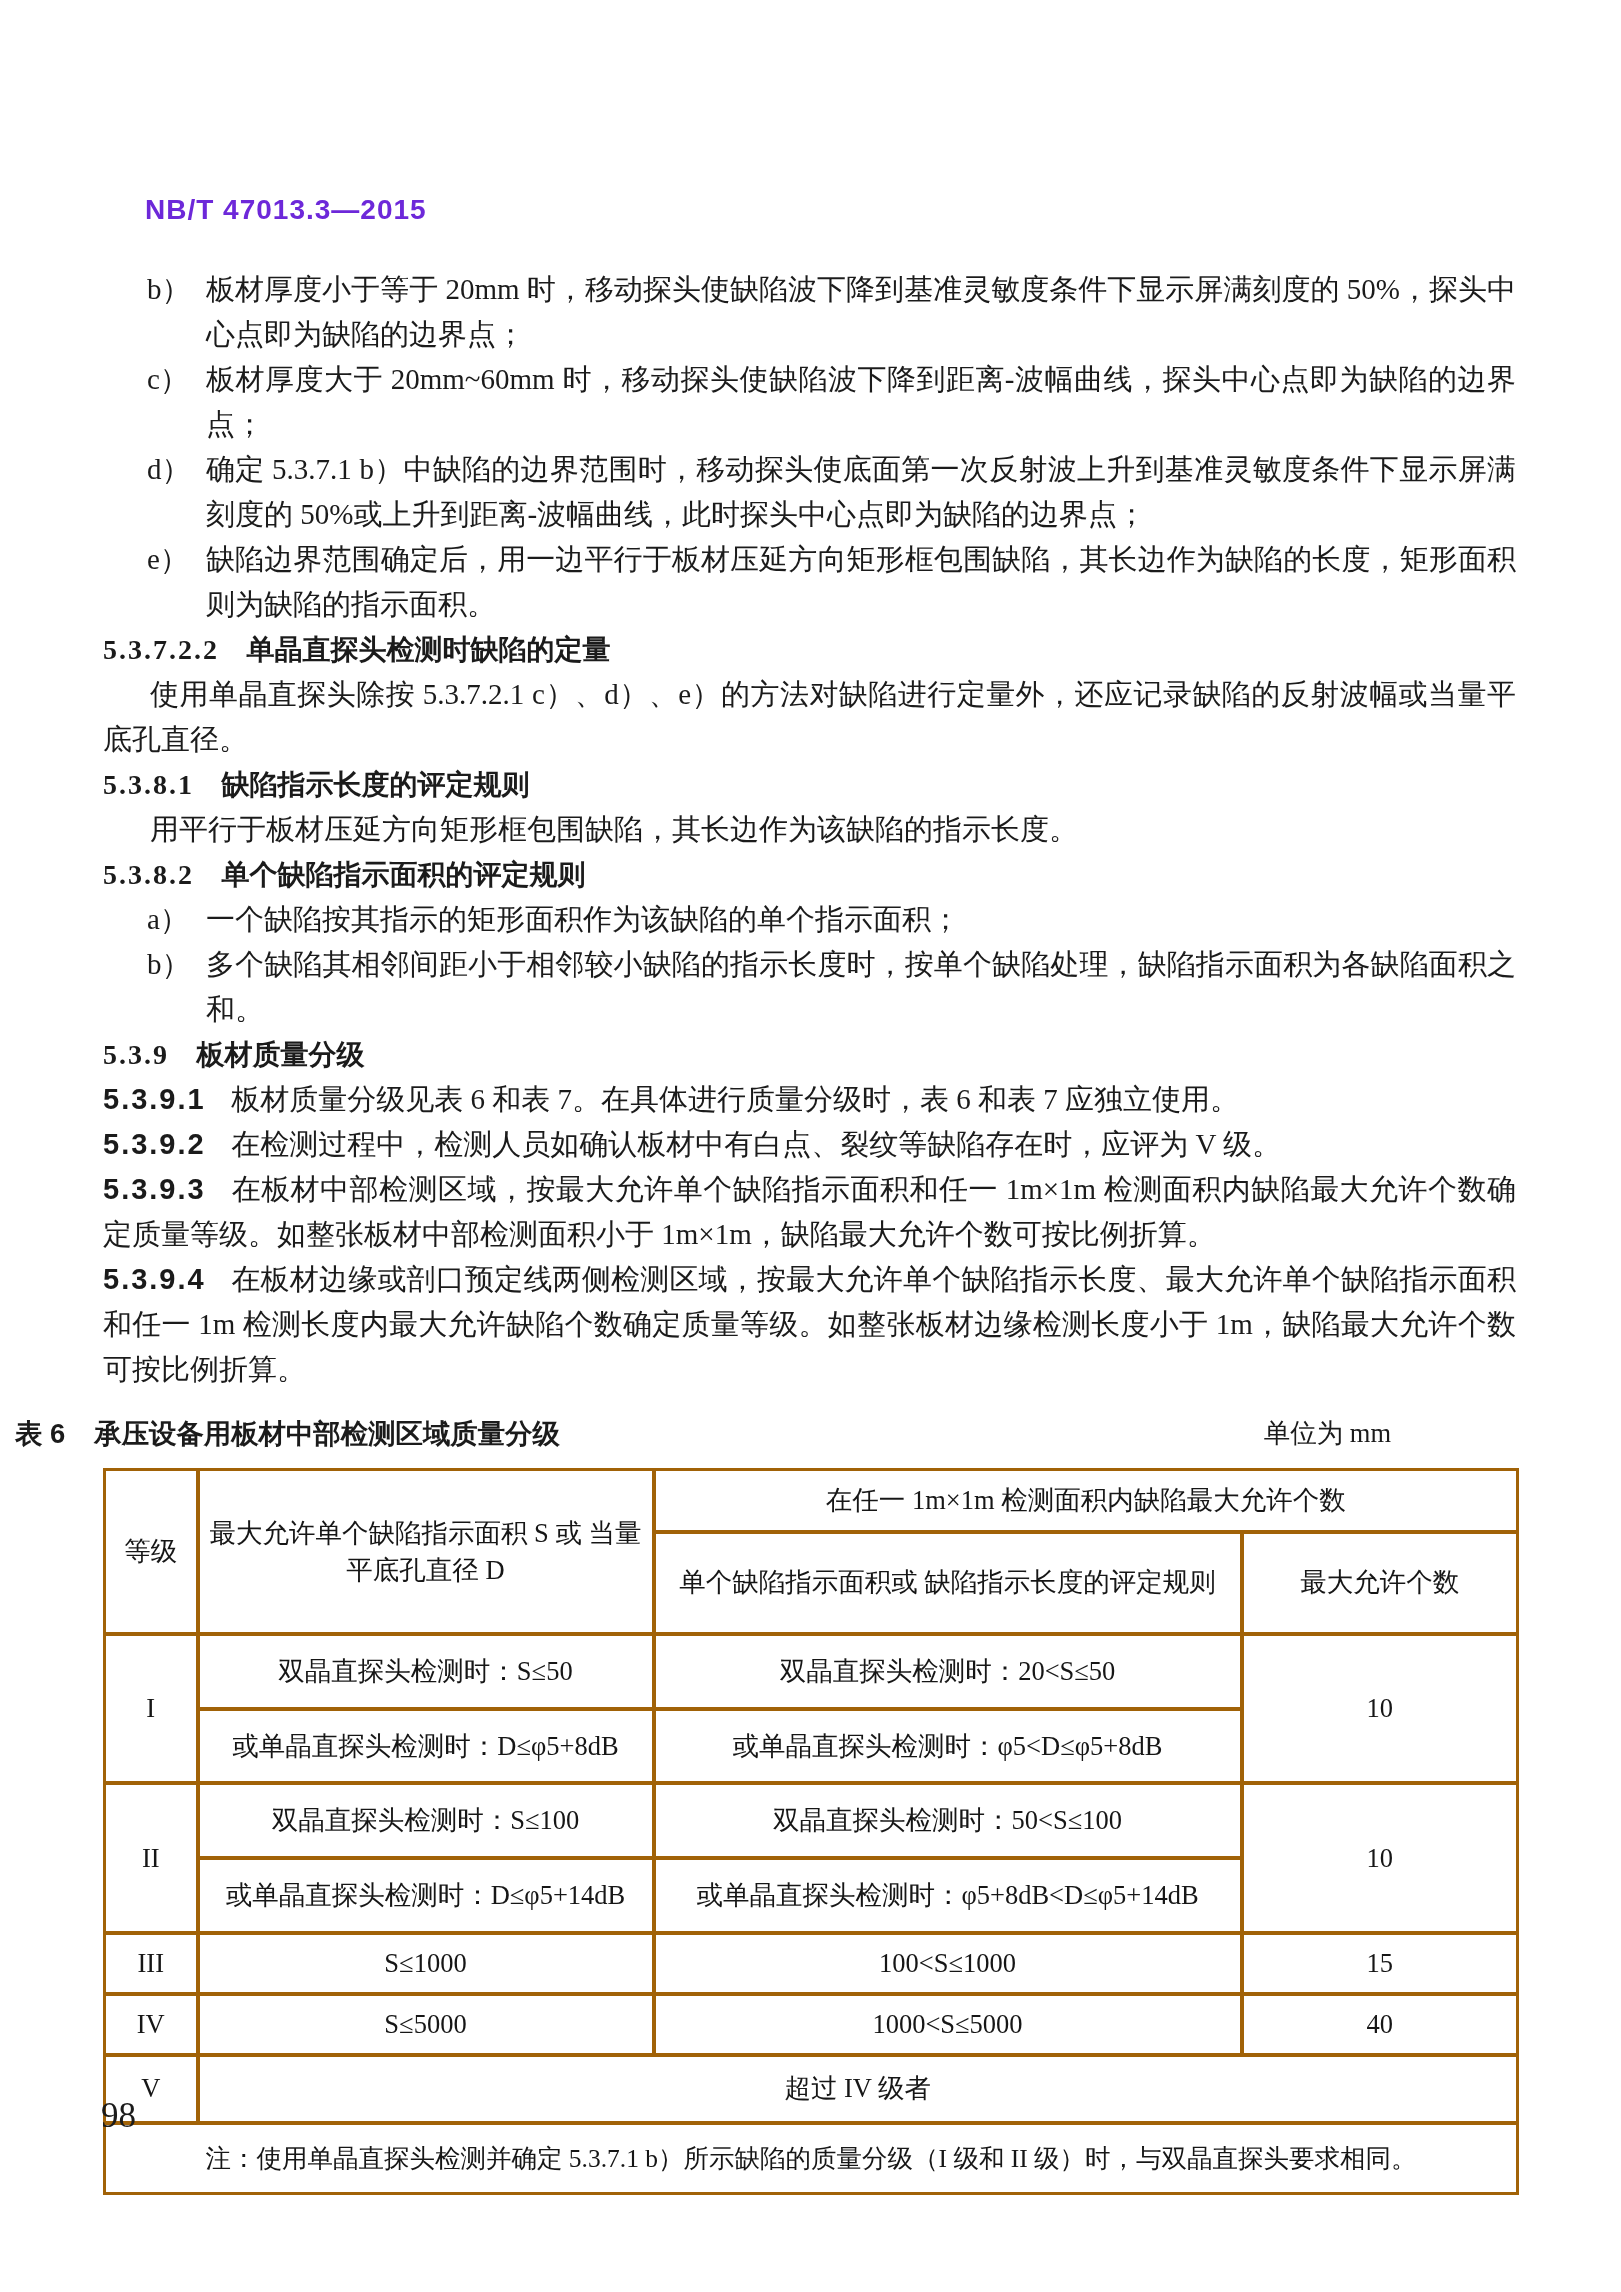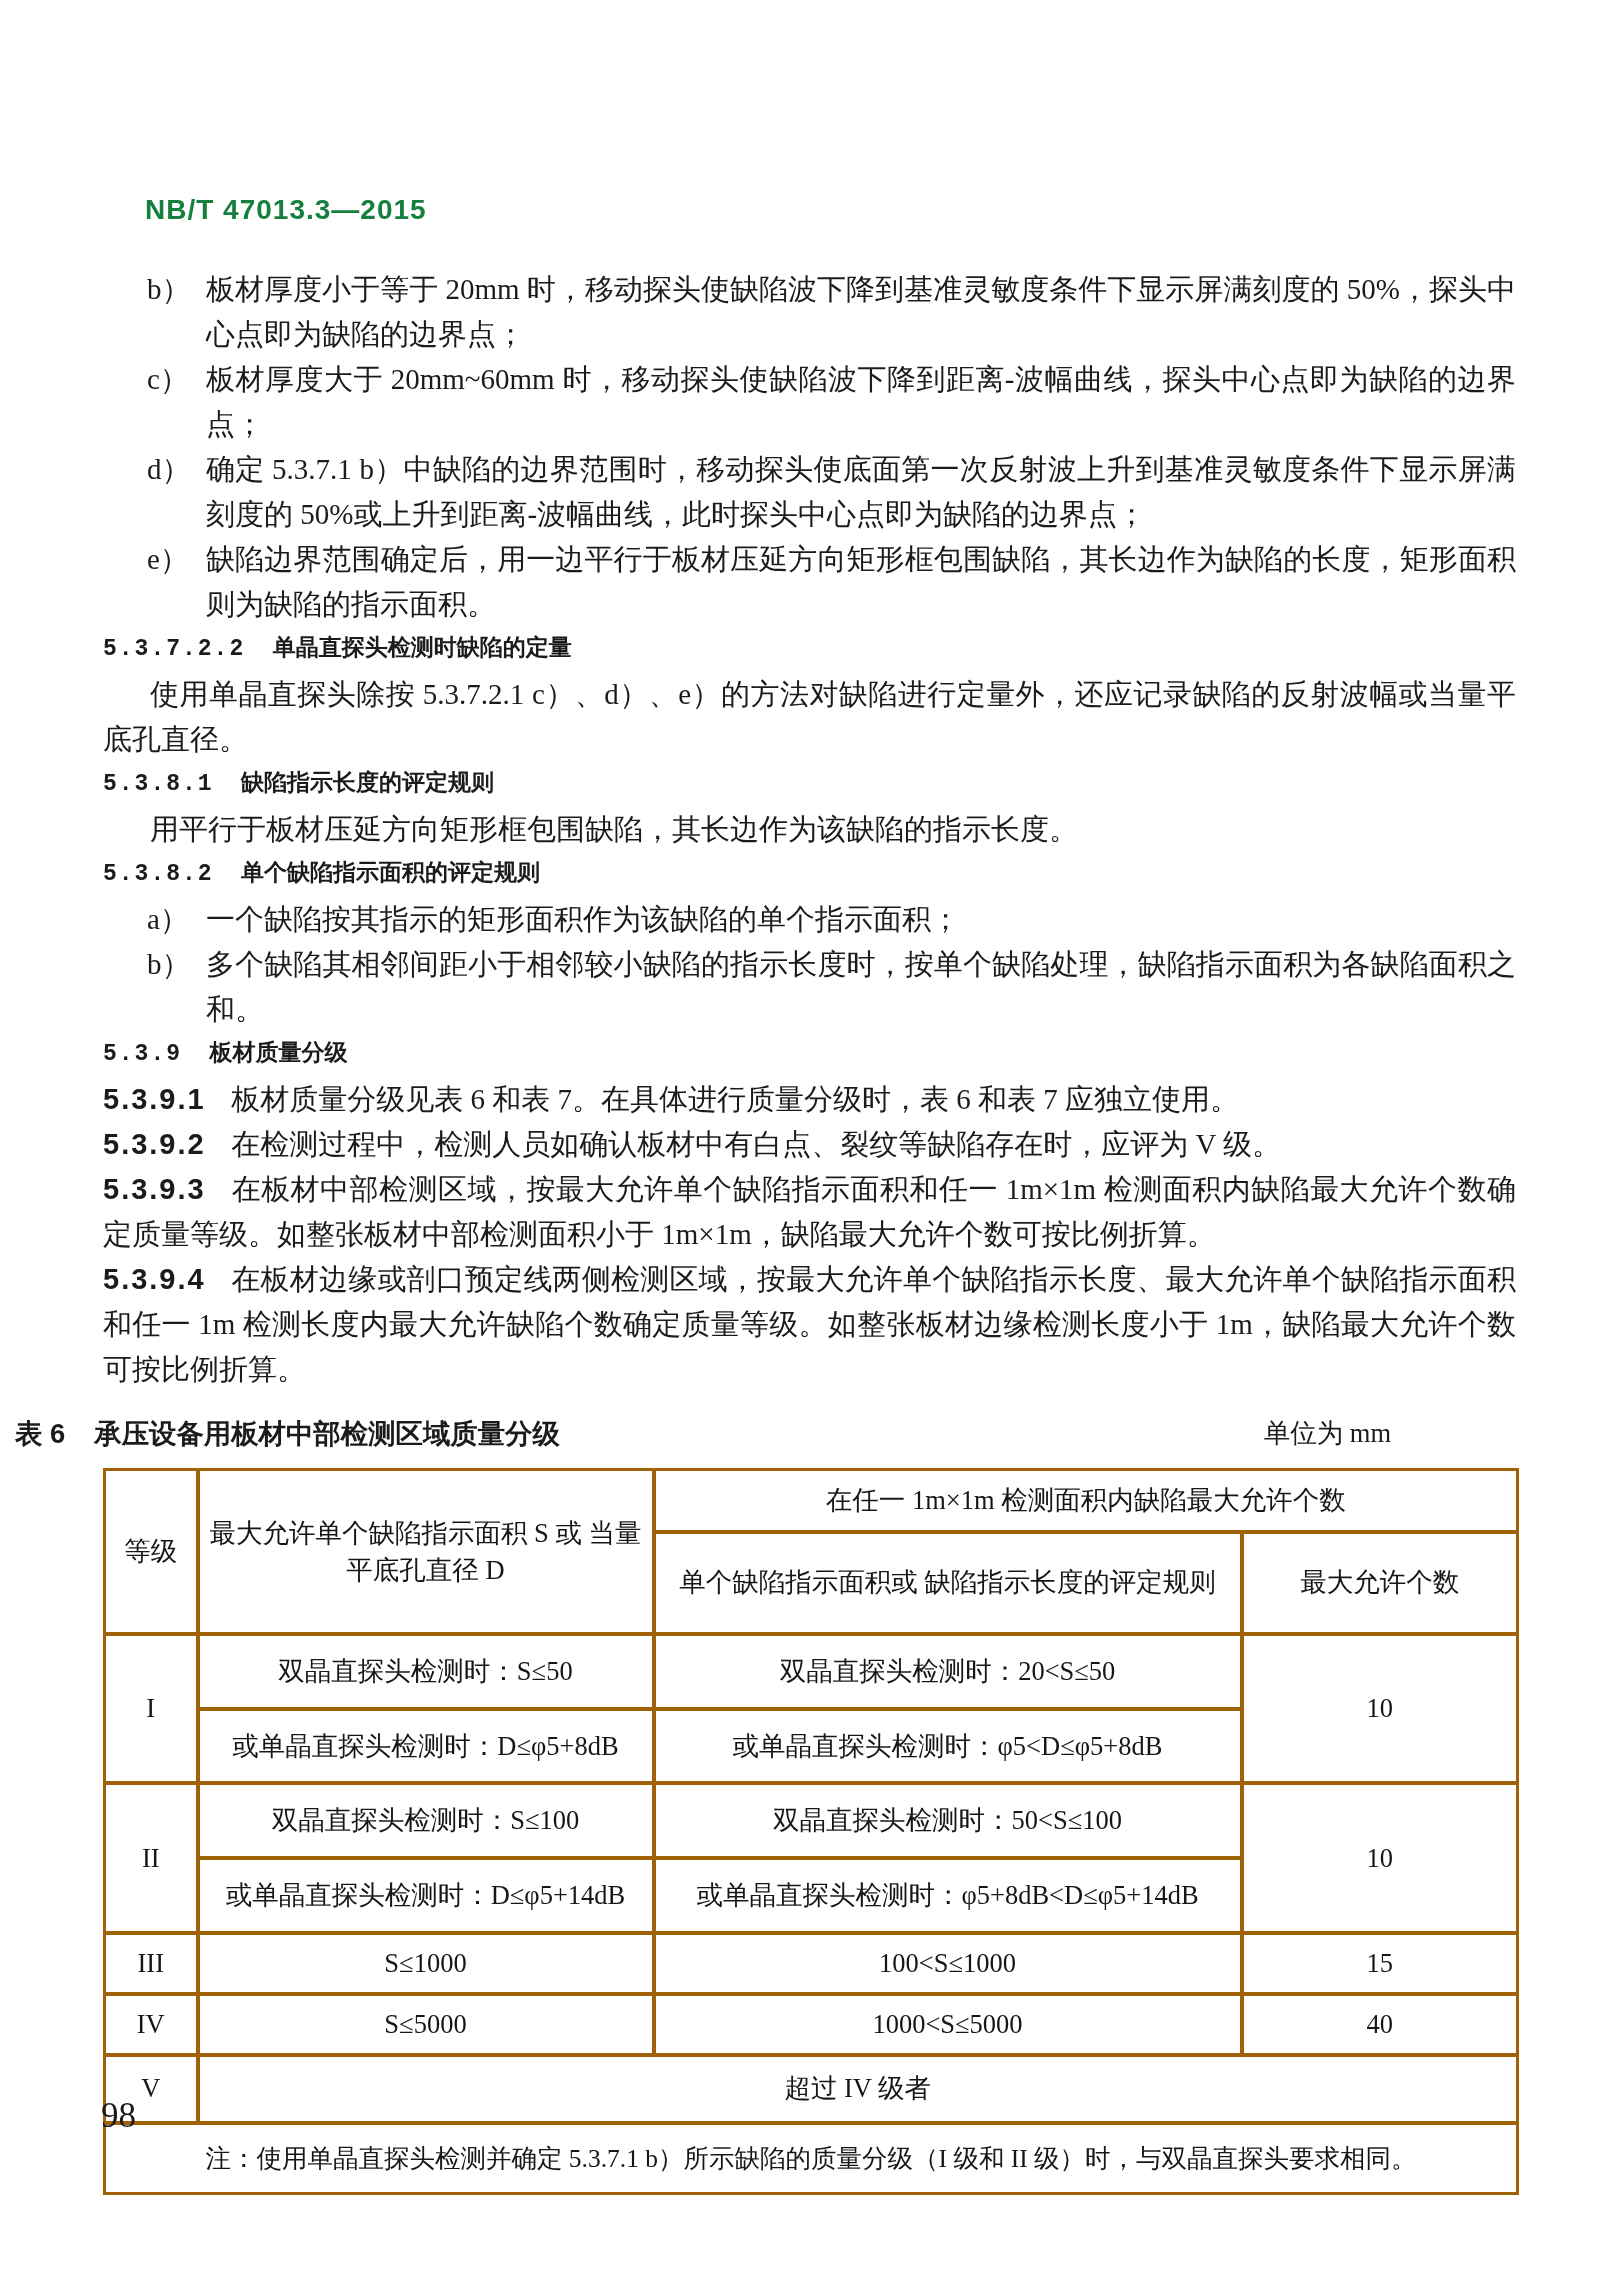--- a/index.html
+++ b/index.html
@@ -8,35 +8,35 @@
     background:#ffffff;
     font-family:"Liberation Serif","DejaVu Serif",serif;
     color:#1b1b1b;
     -webkit-font-smoothing:antialiased;
   }
   .page{position:relative;width:1621px;height:2293px;overflow:hidden;background:#fff;}
 
   .doc-header{
     position:absolute;left:145px;top:194px;
     font-family:"Liberation Sans","DejaVu Sans",sans-serif;
-    font-weight:bold;font-size:28px;letter-spacing:1px;color:#15803d;
+    font-weight:bold;font-size:28px;letter-spacing:1px;color:#6d28d9;
   }
 
   .content{
     position:absolute;left:103px;top:267px;width:1413px;
     font-size:29px;line-height:45px;color:#1b1b1b;
     text-align:justify;
   }
 
   
   .list-item{position:relative;padding-left:103px;}
   .list-item .label{position:absolute;left:44px;top:0;width:59px;}
 
   
-  .heading{font-family:Liberation Mono, monospace;font-weight:bold;font-size:23px;}
+  .heading{font-family:Liberation Serif, serif;font-weight:bold;font-size:28px;}
   .heading .num{margin-right:27.4px;letter-spacing:2px;}
 
   
   .para{text-indent:47px;}
 
   
   .clause .num{
     font-family:"Liberation Sans","DejaVu Sans",sans-serif;
     font-weight:bold;margin-right:25.5px;letter-spacing:2px;white-space:nowrap;
   }

